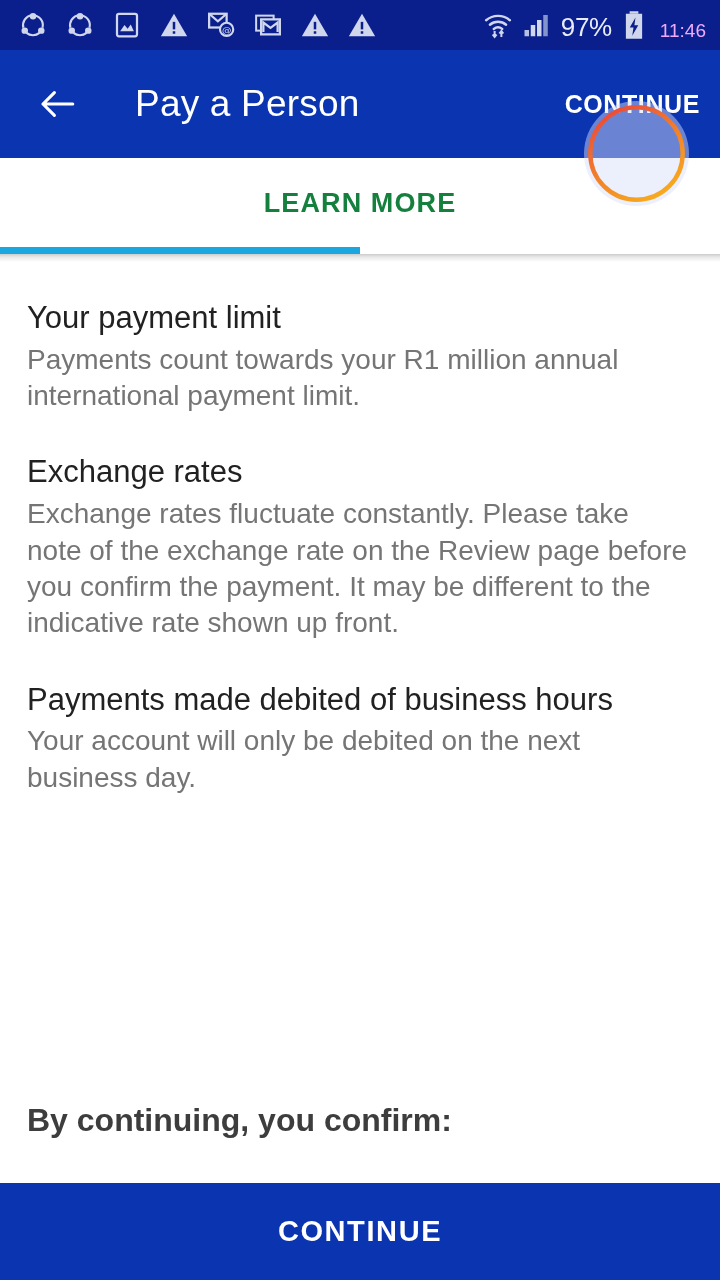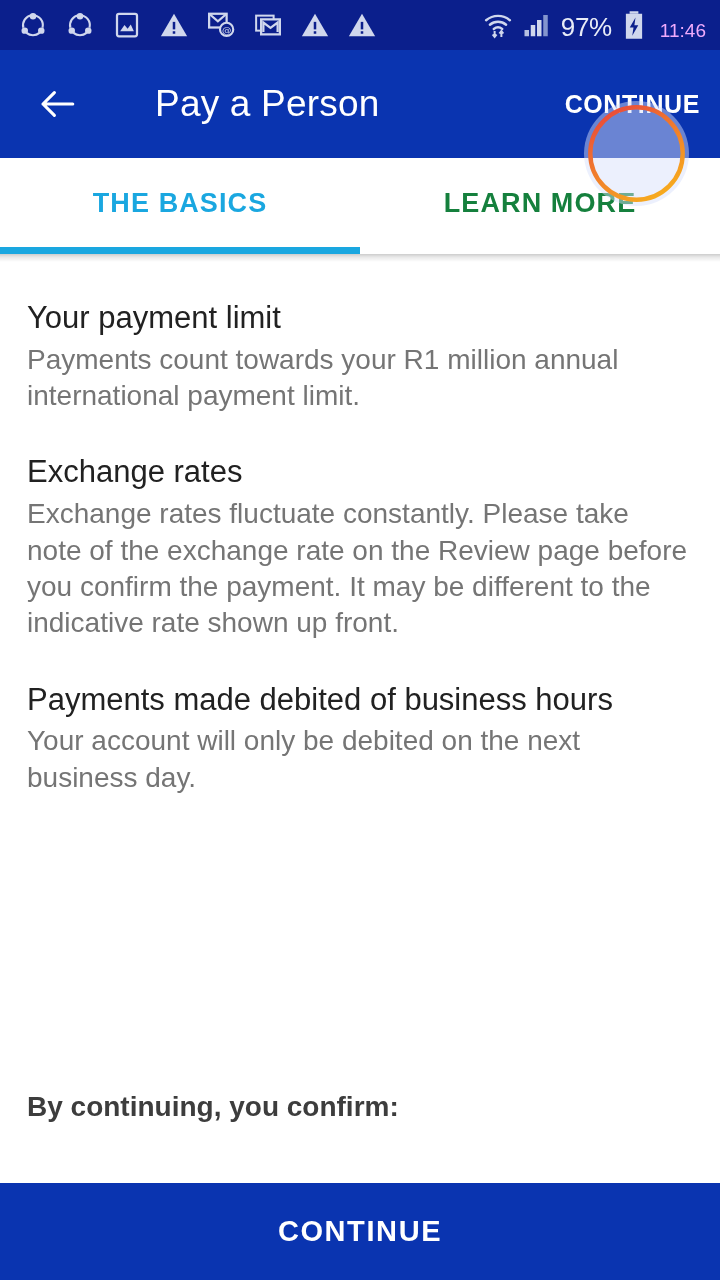--- a/index.html
+++ b/index.html
@@ -64,21 +64,20 @@
 
   
   .app-bar {
     height: 108px;
     background: #0a34b0;
     display: flex;
     align-items: center;
     padding: 0 18px 0 34px;
     position: relative;
     flex: 0 0 auto;
-    gap: 20px;
   }
   .back-btn {
     width: 46px;
     height: 46px;
     display: flex;
     align-items: center;
     justify-content: center;
     flex: 0 0 auto;
     cursor: pointer;
   }
@@ -185,24 +184,24 @@
   .section-body {
     font-size: 28px;
     color: #757575;
     line-height: 1.30;
   }
 
   .spacer { flex: 1 1 auto; min-height: 10px; }
 
   .confirm-block { padding-bottom: 22px; }
   .confirm-heading {
-    font-size: 28px;
+    font-size: 32px;
     font-weight: bold;
     color: #3d3d3d;
-    margin-bottom: 38px;
+    margin-bottom: 22px;
   }
   .confirm-text {
     font-size: 28px;
     color: #757575;
     line-height: 1.30;
   }
   .confirm-text .link {
     color: #1aa7e0;
     cursor: pointer;
     text-decoration: none;
@@ -360,23 +359,20 @@
             <stop offset="38%" stop-color="#ef7030"></stop>
             <stop offset="100%" stop-color="#f7ac1e"></stop>
           </linearGradient>
         </defs>
         <circle cx="50" cy="50" r="44" fill="none" stroke="url(#ringgrad)" stroke-width="4.2"></circle>
       </svg>
     </div>
   </div>
 
   <div class="tab-bar">
-    <div class="tab active">
-      <span>THE BASICS</span>
-    </div>
     <div class="tab inactive">
       <span>LEARN MORE</span>
     </div>
     <div class="tab-indicator"></div>
   </div>
   <div class="tab-shadow"></div>
 
   <div class="content">
 
     <div class="section">

